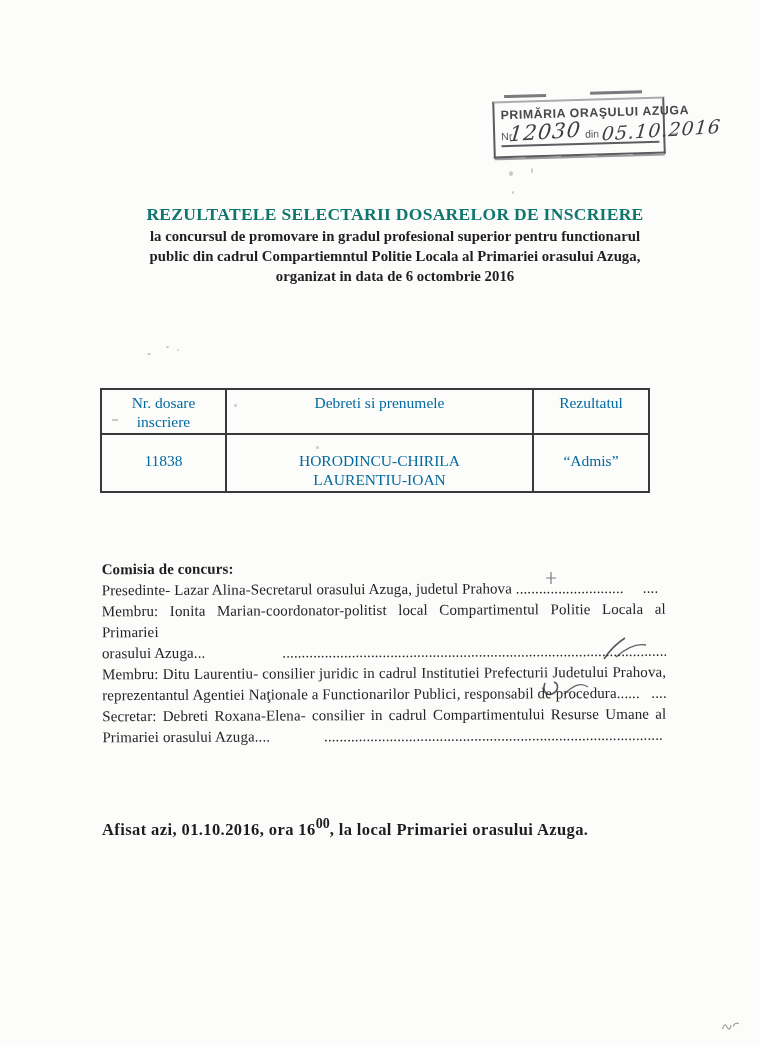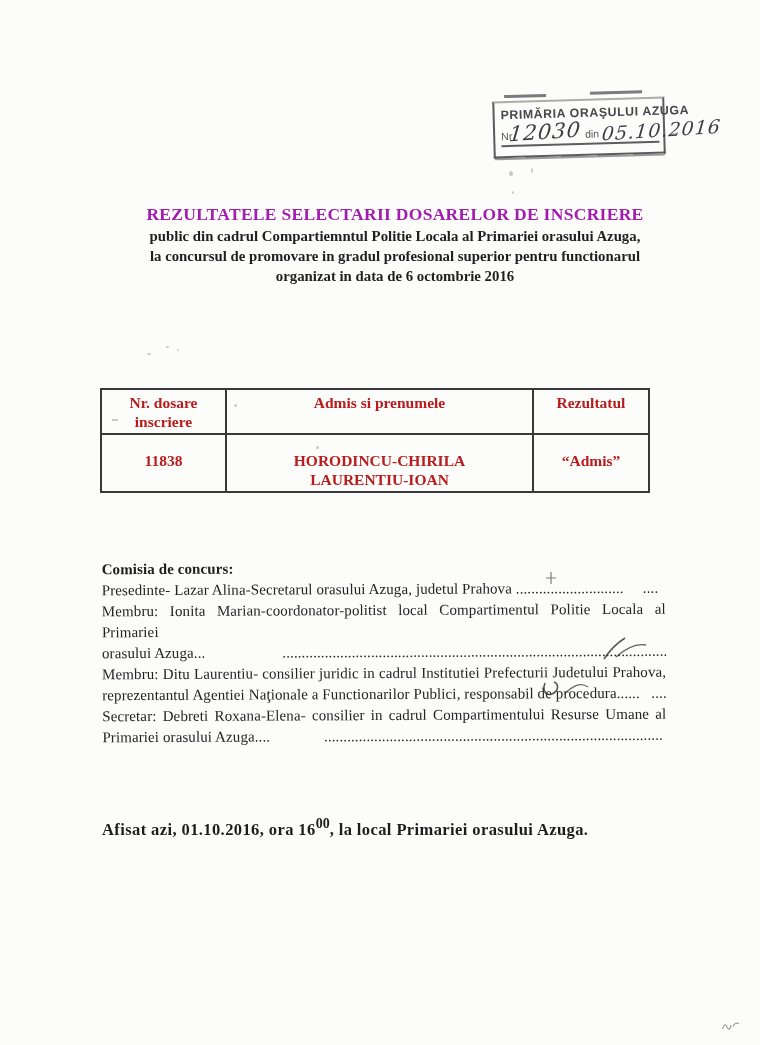--- a/index.html
+++ b/index.html
@@ -42,28 +42,28 @@
   .hand {
     font-family:"DejaVu Serif",serif; font-style:italic;
     color:#3d3d44; line-height:1; letter-spacing:1px;
     transform:skewX(-9deg) rotate(-2deg); display:inline-block;
   }
   .hand.nr   { font-size:21px; margin:0 4px 0 -3px; }
   .hand.date { font-size:19px; margin-left:3px; }
 
   
   .title-block { position:absolute; left:85px; top:203px; width:620px; text-align:center; }
-  .doc-title  { font-size:17.5px; font-weight:bold; letter-spacing:.3px; line-height:23px; color:#a21caf; }
+  .doc-title  { font-size:17.5px; font-weight:bold; letter-spacing:.3px; line-height:23px; color:#0f766e; }
   .subtitle-line { font-size:14.8px; font-weight:bold; line-height:20px; color:#1f1f22; }
 
   
   table.results {
     position:absolute; left:100px; top:388px; width:548px;
     border-collapse:collapse; table-layout:fixed;
-    font-weight:bold; color:#b91c1c;border-radius:9px;
+    font-weight:normal; color:#0369a1;border-radius:9px;
   }
   table.results col.c1 { width:125px; }
   table.results col.c2 { width:307px; }
   table.results col.c3 { width:116px; }
   table.results td {
     border:2px solid #39393c; text-align:center; vertical-align:top;
     font-size:15.5px; line-height:19px; padding:3px 2px 2px;
   }
   tr.hdr td { height:40px; }
   tr.hdr td.c3pad { }
@@ -105,38 +105,38 @@
         <span class="stamp-nr-label">Nr</span>
         <span class="hand nr">12030</span>
         <span class="stamp-din-label">din</span>
         <span class="hand date">05.10.2016</span>
       </div>
     </div>
   </div>
 
   <div class="title-block">
     <div class="doc-title">REZULTATELE SELECTARII DOSARELOR DE INSCRIERE</div>
+    <div class="subtitle-line">la concursul de promovare in gradul profesional superior pentru functionarul</div>
     <div class="subtitle-line">public din cadrul Compartiemntul Politie Locala al Primariei orasului Azuga,</div>
-    <div class="subtitle-line">la concursul de promovare in gradul profesional superior pentru functionarul</div>
     <div class="subtitle-line">organizat in data de 6 octombrie 2016</div>
   </div>
 
   <table class="results">
     <colgroup>
         <col class="c1">
         <col class="c2">
         <col class="c3">
       </colgroup>
     <tbody>
       <tr class="hdr">
         <td>
           <div>Nr. dosare</div>
           <div>inscriere</div>
         </td>
-        <td>Admis si prenumele</td>
+        <td>Debreti si prenumele</td>
         <td class="c3pad">Rezultatul</td>
       </tr>
       <tr class="data">
         <td>11838</td>
         <td>
           <div>HORODINCU-CHIRILA</div>
           <div>LAURENTIU-IOAN</div>
         </td>
         <td>“Admis”</td>
       </tr>

